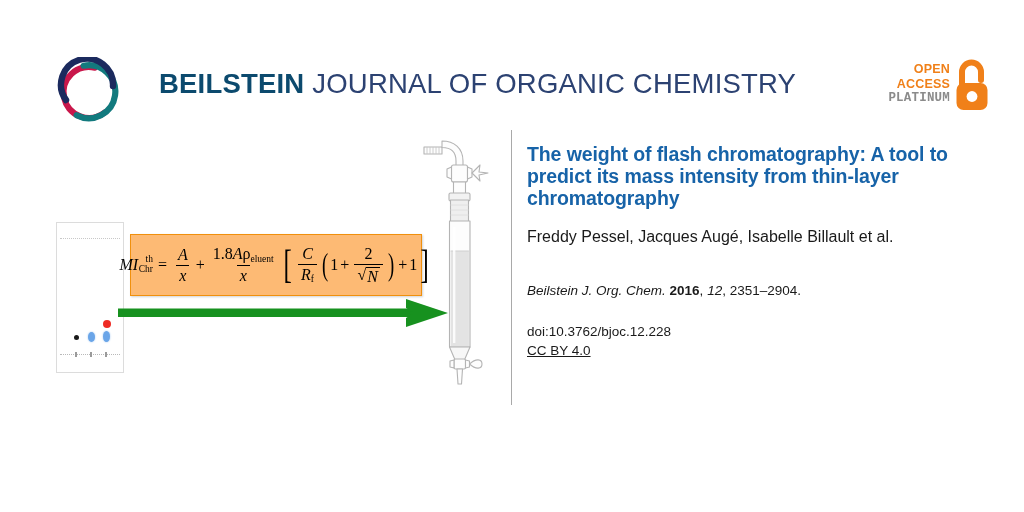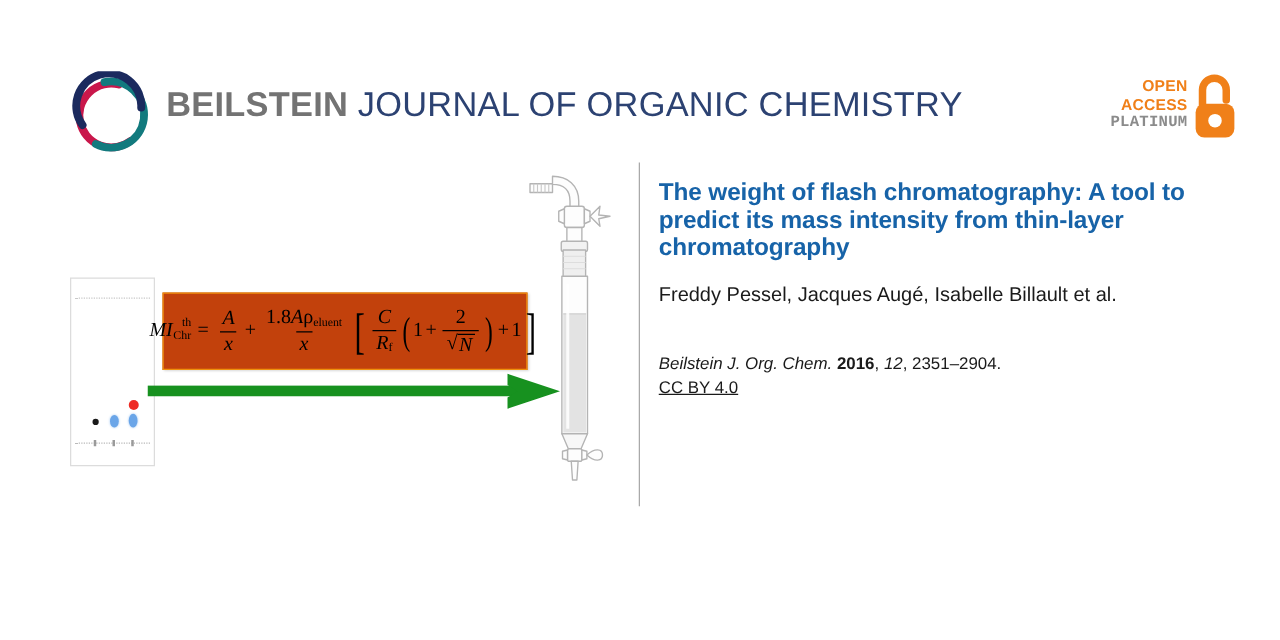--- a/index.html
+++ b/index.html
@@ -32,21 +32,22 @@
   #journal-wordmark {
     position: absolute;
     left: 133px; top: 70px;
     font-size: 27.5px;
     letter-spacing: 0.2px;
     white-space: nowrap;
     line-height: 1;
   }
   #journal-wordmark .wm-strong {
     font-weight: bold;
-    color: #737373;
+    color: #0c4a6e;
+    margin-left: 26px;
   }
   #journal-wordmark .wm-light {
     font-weight: normal;
     color: #2c4272;
   }
 
   
   #open-access-badge {
     position: absolute;
     left: 884px; top: 58px;
@@ -121,21 +122,21 @@
     position: absolute;
     left: 118px; top: 296px;
     width: 330px; height: 34px;
   }
 
   
   #equation-box {
     position: absolute;
     left: 130px; top: 234px;
     width: 292px; height: 62px;
-    background: #c2410c;
+    background: #fdba74;
     border: 1.3px solid #f0900d;
     box-sizing: border-box;
     display: flex;
     align-items: center;
     justify-content: center;
     box-shadow: 1px 1px 2px rgba(0,0,0,0.18);
   }
   #equation {
     font-family: "Liberation Serif", serif;
     font-size: 16px;
@@ -390,14 +391,15 @@
 
       <path d="M39 234 L44.5 234 L43.5 249 L40 249 Z"></path>
     </g>
   </svg>
 </div>
 
 <div id="article-info">
   <h1 id="article-title">The weight of flash chromatography: A tool to predict its mass intensity from thin-layer chromatography</h1>
   <p id="article-authors">Freddy Pessel, Jacques Augé, Isabelle Billault et al.</p>
   <p id="article-citation"><span>Beilstein J. Org. Chem.</span> <span class="cit-year">2016</span><span class="cit-pages">, </span><span class="cit-vol">12</span><span class="cit-pages">, </span><span class="cit-pages">2351–2904.</span></p>
+  <p id="article-doi">doi:10.3762/bjoc.12.228</p>
   <p id="article-license">CC BY 4.0</p>
 </div>
 
 </body></html>

